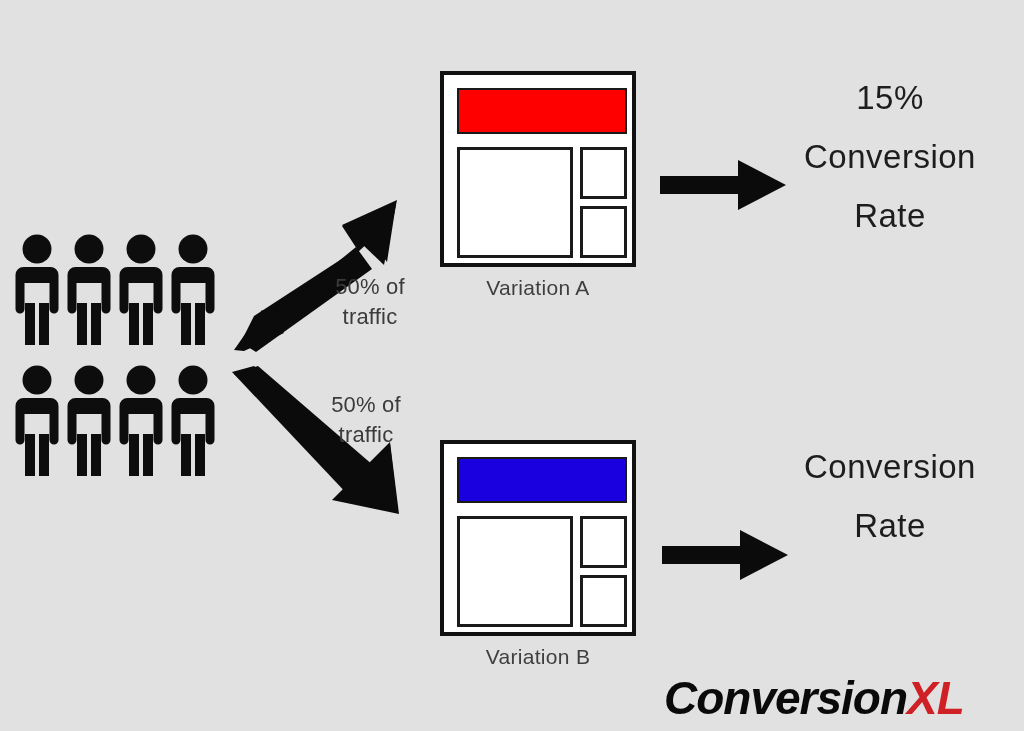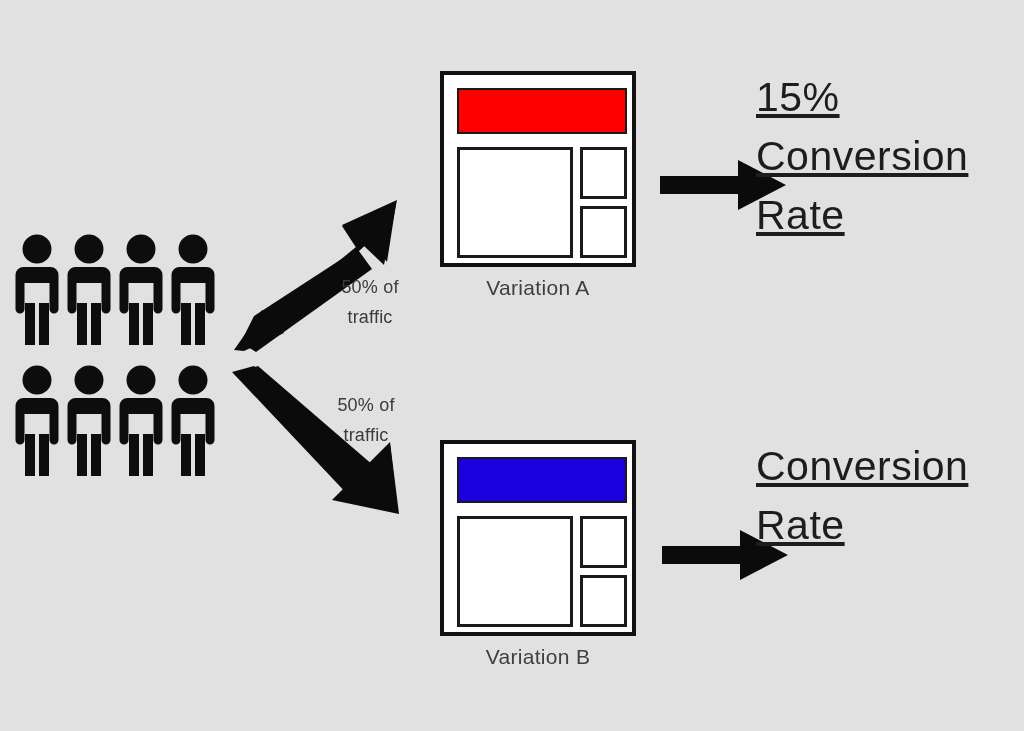--- a/index.html
+++ b/index.html
@@ -49,21 +49,21 @@
   #arrow-to-a { left: 232px; top: 192px; }
   #arrow-to-b { left: 232px; top: 366px; }
   .diagonal-arrow svg { display: block; width: 170px; height: 160px; }
 
   
   .traffic-label {
     position: absolute;
     width: 120px;
     text-align: center;
     color: #3b3b3b;
-    font-size: 18px;
+    font-size: 22px;
     line-height: 30px;
     font-weight: 300;
     letter-spacing: 0.2px;
   }
   #traffic-label-a { left: 310px; top: 272px; }
   #traffic-label-b { left: 306px; top: 390px; }
   .traffic-label .tl-line { display: block; }
 
   
   .variation-block {
@@ -129,26 +129,26 @@
     height: 54px;
   }
   #result-arrow-a { left: 660px; top: 158px; }
   #result-arrow-b { left: 662px; top: 528px; }
   .result-arrow svg { display: block; width: 126px; height: 54px; }
 
   
   .result-text {
     position: absolute;
     width: 268px;
+    text-align: center;
     color: #1d1d1d;
     font-weight: 300;
-    font-size: 41px;
+    font-size: 33px;
     line-height: 59px;
     letter-spacing: 0.5px;
-    text-decoration: underline;
   }
   #result-a { left: 756px; top: 68px; }
   #result-b { left: 756px; top: 437px; }
   .result-text .rt-line { display: block; }
 
   
   #brand-logo {
     position: absolute;
     left: 664px;
     top: 672px;
@@ -317,14 +317,15 @@
   <div class="result-text" id="result-a">
     <span class="rt-line">15%</span>
     <span class="rt-line">Conversion</span>
     <span class="rt-line">Rate</span>
   </div>
   <div class="result-text" id="result-b">
     <span class="rt-line">Conversion</span>
     <span class="rt-line">Rate</span>
   </div>
 
+  <div id="brand-logo"><span class="logo-primary">Conversion</span><span class="logo-accent">XL</span></div>
 
 </div>
 
 </body></html>

